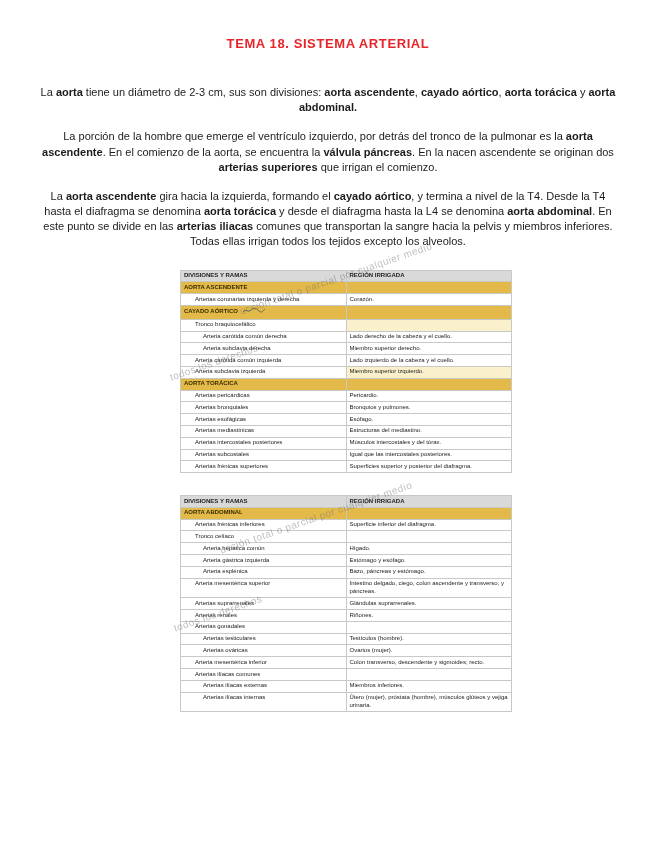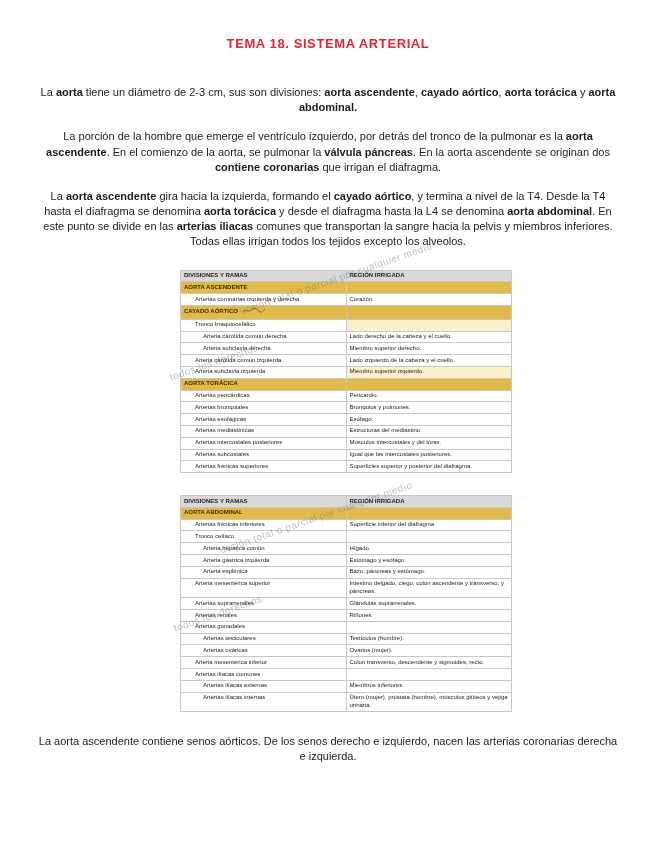--- a/index.html
+++ b/index.html
@@ -44,21 +44,21 @@
 </style>
 </head>
 <body>
 
 <div class="page">
 
   <h1 class="title">TEMA 18. SISTEMA ARTERIAL</h1>
 
   <div class="body-text">
     <p><span>La </span><b>aorta</b><span> tiene un diámetro de 2-3 cm, sus son divisiones: </span><b>aorta ascendente</b><span>, </span><b>cayado aórtico</b><span>, </span><b>aorta torácica</b><span> y </span><b>aorta abdominal.</b></p>
-    <p><span>La porción de la hombre que emerge el ventrículo izquierdo, por detrás del tronco de la pulmonar es la </span><b>aorta ascendente</b><span>. En el comienzo de la aorta, se pulmonar la </span><b>válvula páncreas</b><span>. En la aorta ascendente se originan dos </span><b>contiene coronarias</b><span> que irrigan el diafragma.</span></p>
+    <p><span>La porción de la hombre que emerge el ventrículo izquierdo, por detrás del tronco de la pulmonar es la </span><b>aorta ascendente</b><span>. En el comienzo de la aorta, se encuentra la </span><b>válvula páncreas</b><span>. En la nacen ascendente se originan dos </span><b>arterias superiores</b><span> que irrigan el comienzo.</span></p>
     <p><span>La </span><b>aorta ascendente</b><span> gira hacia la izquierda, formando el </span><b>cayado aórtico</b><span>, y termina a nivel de la T4. Desde la T4 hasta el diafragma se denomina </span><b>aorta torácica</b><span> y desde el diafragma hasta la L4 se denomina </span><b>aorta abdominal</b><span>. En este punto se divide en las </span><b>arterias iliacas</b><span> comunes que transportan la sangre hacia la pelvis y miembros inferiores.  Todas ellas irrigan todos los tejidos excepto los alveolos.</span></p>
   </div>
 
   <div class="table-wrap">
     <table>
         <thead>
           <tr>
             <th class="c1">DIVISIONES Y RAMAS</th>
             <th class="c2">REGIÓN IRRIGADA</th>
           </tr>
@@ -208,15 +208,14 @@
           <tr>
             <td class="c1 ind2">Arterias ilíacas internas</td>
             <td class="c2">Útero (mujer), próstata (hombre), músculos glúteos y vejiga urinaria.</td>
           </tr>
         </tbody>
       </table>
     <div class="watermark wm-c">ucción total o parcial por cualquier medio</div>
     <div class="watermark wm-d">todos los derechos</div>
   </div>
 
-  <p class="closing"><span>La aorta ascendente contiene senos aórticos. De los senos derecho e izquierdo, nacen las arterias coronarias derecha e izquierda.</span></p>
 
 </div>
 
 </body></html>

